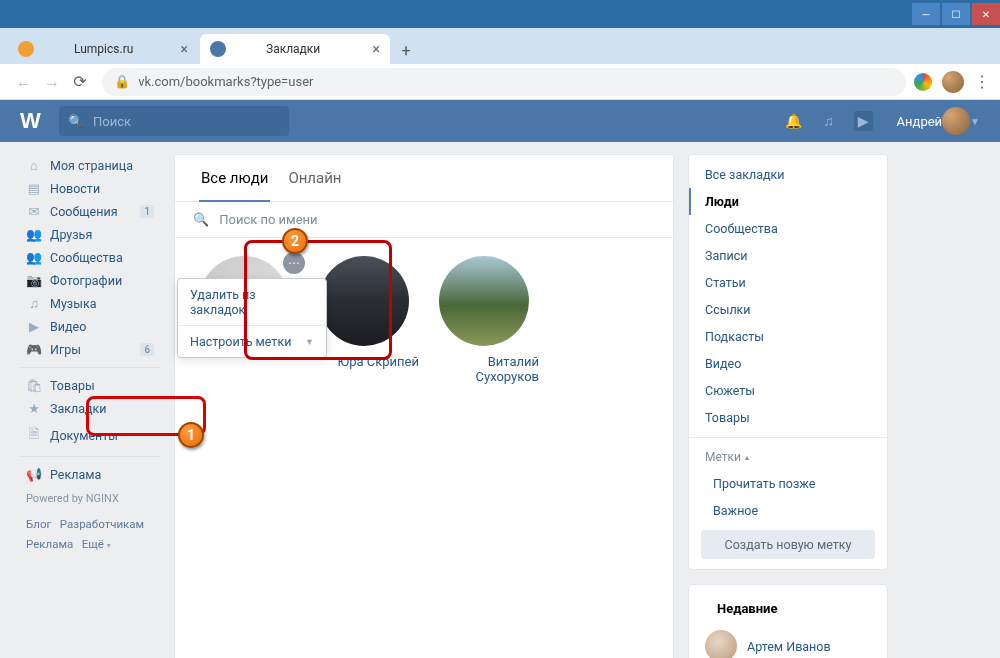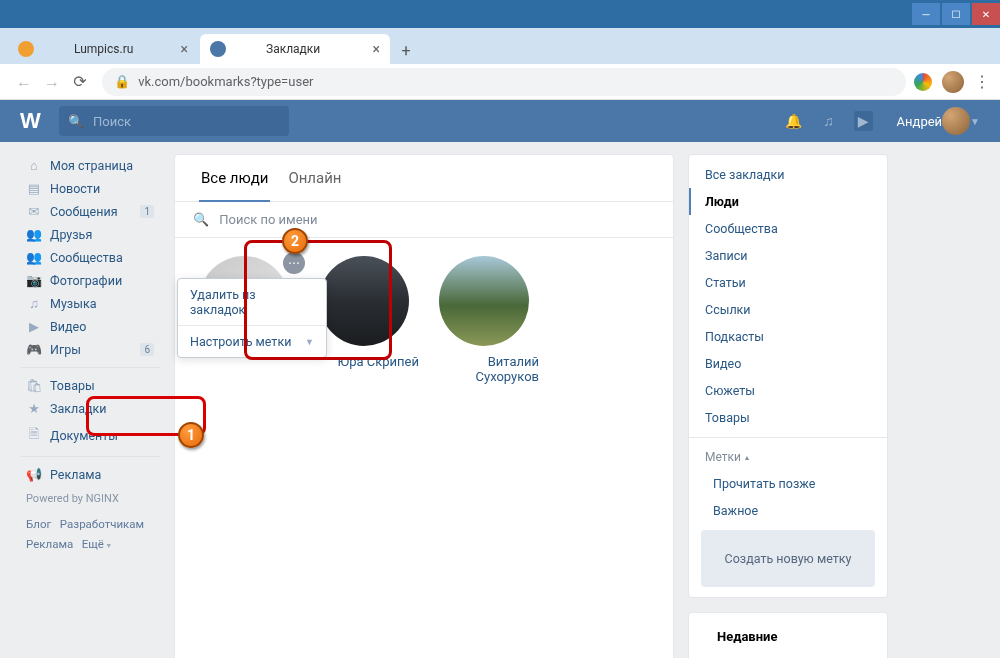--- a/index.html
+++ b/index.html
@@ -81,21 +81,21 @@
 
 
 .right-col { width: 200px; display: flex; flex-direction: column; gap: 14px; }
 .r-block { background: #fff; border: 1px solid #e4e6e9; border-radius: 4px; padding: 6px 0; font-size: 12.5px; }
 .r-item { padding: 6px 16px; color: #2a5885; cursor: pointer; }
 .r-item.active { color: #000; font-weight: 700; position: relative; }
 .r-item.active::before { content: ""; position: absolute; left: 0; top: 0; bottom: 0; width: 2px; background: #5181b8; }
 .r-sep { height: 1px; background: #e7e8ec; margin: 6px 0; }
 .r-label-head { padding: 6px 16px; color: #818c99; font-size: 12px; display: flex; align-items: center; gap: 4px; }
 .r-sub { padding: 6px 16px 6px 24px; color: #2a5885; }
-.r-btn { margin: 6px 12px 4px; background: #e5ebf1; color: #55677d; text-align: center; padding: 21px; border-radius: 4px; font-size: 12.5px; }
+.r-btn { margin: 6px 12px 4px; background: #e5ebf1; color: #55677d; text-align: center; padding: 7px; border-radius: 4px; font-size: 12.5px; }
 .r-head2 { padding: 10px 28px; color: #000; font-weight: 700; font-size: 13px; }
 .recent-item { display: flex; align-items: center; gap: 10px; padding: 4px 16px; color: #2a5885; }
 .recent-ava { width: 32px; height: 32px; border-radius: 50%; background: radial-gradient(circle at 40% 35%, #e8d8c8, #b89878); }
 </style>
 </head>
 <body>
 
 <div class="browser-titlebar">
   <div class="window-controls">
     <div class="win-btn">─</div>

